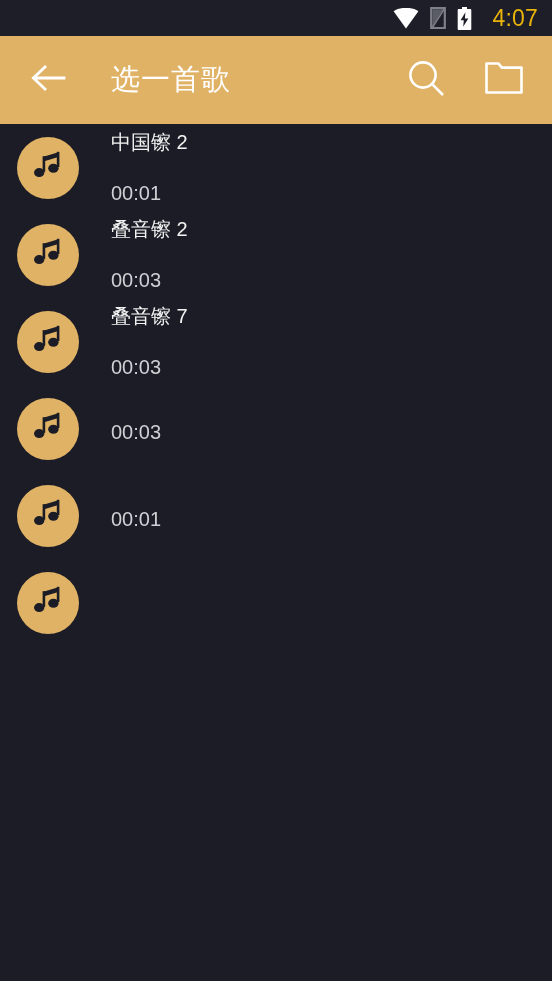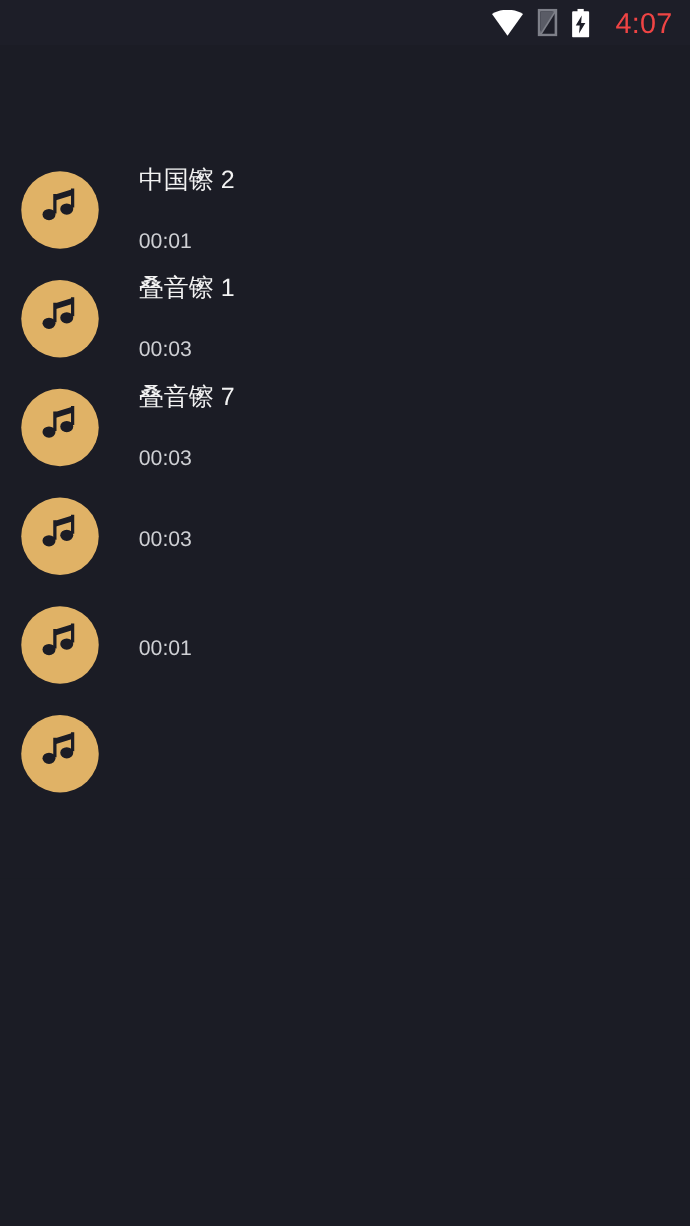--- a/index.html
+++ b/index.html
@@ -39,21 +39,21 @@
     display: flex;
     align-items: center;
     gap: 11px;
   }
   .status-icon {
     display: flex;
     align-items: center;
     justify-content: center;
   }
   .status-time {
-    color: #ef4444;
+    color: #eab308;
     font-size: 23px;
     letter-spacing: 0.2px;
     margin-left: 9px;
     line-height: 1;
   }
 
   
   .appbar {
     position: absolute;
     top: 36px; left: 0;
@@ -125,21 +125,21 @@
     gap: 16px;
   }
   .song-title {
     color: #f2f2f2;
     font-size: 20px;
     line-height: 1.35;
     white-space: nowrap;
   }
   .song-duration {
     color: #cfd0d4;
-    font-size: 17px;
+    font-size: 20px;
     line-height: 1.35;
     margin-top: 8px;
     white-space: nowrap;
   }
 </style>
 </head>
 <body>
 
 <div class="phone">
 
@@ -164,20 +164,53 @@
         <svg width="15" height="23" viewBox="0 0 15 23">
           <path d="M5 0 H10 V2 H13.4 A0.9 0.9 0 0 1 14.3 2.9 V22.1 A0.9 0.9 0 0 1 13.4 23 H1.6 A0.9 0.9 0 0 1 0.7 22.1 V2.9 A0.9 0.9 0 0 1 1.6 2 H5 Z" fill="#ffffff"></path>
           <path d="M8.4 5.3 L3.6 13.3 H6.8 L6.2 19.8 L11.3 11.4 H7.9 Z" fill="#1d1e28"></path>
         </svg>
       </span>
 
       <span class="status-time">4:07</span>
     </div>
   </div>
 
+  <div class="appbar">
+
+    <div class="appbar-btn">
+      <span>
+        <svg width="36" height="30" viewBox="0 0 36 30">
+          <path d="M34 15 H4 M15 4 L3.4 15 L15 26" fill="none" stroke="#ffffff" stroke-width="2.8" stroke-linecap="square" stroke-linejoin="miter"></path>
+        </svg>
+      </span>
+    </div>
+
+    <div class="appbar-title">选一首歌</div>
+
+    <div class="appbar-actions">
+
+      <div class="appbar-btn">
+        <span>
+          <svg width="40" height="40" viewBox="0 0 40 40">
+            <circle cx="17" cy="17" r="12.6" fill="none" stroke="#ffffff" stroke-width="2.6"></circle>
+            <path d="M26.2 26.2 L37 37" stroke="#ffffff" stroke-width="2.6" stroke-linecap="butt"></path>
+          </svg>
+        </span>
+      </div>
+
+      <div class="appbar-btn">
+        <span>
+          <svg width="40" height="34" viewBox="0 0 40 34">
+            <path d="M2.5 31.5 V2.5 H14.5 L17.8 6.6 H37.5 V31.5 Z" fill="none" stroke="#ffffff" stroke-width="2.6" stroke-linejoin="round"></path>
+          </svg>
+        </span>
+      </div>
+
+    </div>
+  </div>
 
   <div class="list">
 
   <div class="song-row">
         <div class="avatar">
           <span><svg width="34" height="34" viewBox="0 0 34 34">
               <path d="M13.2 7.6 L27.4 3.2 V7.9 L13.2 12.3 Z" fill="#1b1c25"></path>
               <rect x="11.6" y="7.2" width="2.6" height="15.6" fill="#1b1c25"></rect>
               <rect x="25.8" y="2.8" width="2.6" height="15.2" fill="#1b1c25"></rect>
               <ellipse cx="8.2" cy="23.6" rx="5.2" ry="4.5" fill="#1b1c25"></ellipse>
@@ -193,21 +226,21 @@
         <div class="avatar">
           <span><svg width="34" height="34" viewBox="0 0 34 34">
               <path d="M13.2 7.6 L27.4 3.2 V7.9 L13.2 12.3 Z" fill="#1b1c25"></path>
               <rect x="11.6" y="7.2" width="2.6" height="15.6" fill="#1b1c25"></rect>
               <rect x="25.8" y="2.8" width="2.6" height="15.2" fill="#1b1c25"></rect>
               <ellipse cx="8.2" cy="23.6" rx="5.2" ry="4.5" fill="#1b1c25"></ellipse>
               <ellipse cx="22.4" cy="19.2" rx="5.2" ry="4.5" fill="#1b1c25"></ellipse>
             </svg></span>
         </div>
         <div class="song-text">
-          <div class="song-title">叠音镲 1</div>
+          <div class="song-title">叠音镲 2</div>
           <div class="song-duration">00:03</div>
         </div>
       </div>
       <div class="song-row">
         <div class="avatar">
           <span><svg width="34" height="34" viewBox="0 0 34 34">
               <path d="M13.2 7.6 L27.4 3.2 V7.9 L13.2 12.3 Z" fill="#1b1c25"></path>
               <rect x="11.6" y="7.2" width="2.6" height="15.6" fill="#1b1c25"></rect>
               <rect x="25.8" y="2.8" width="2.6" height="15.2" fill="#1b1c25"></rect>
               <ellipse cx="8.2" cy="23.6" rx="5.2" ry="4.5" fill="#1b1c25"></ellipse>

